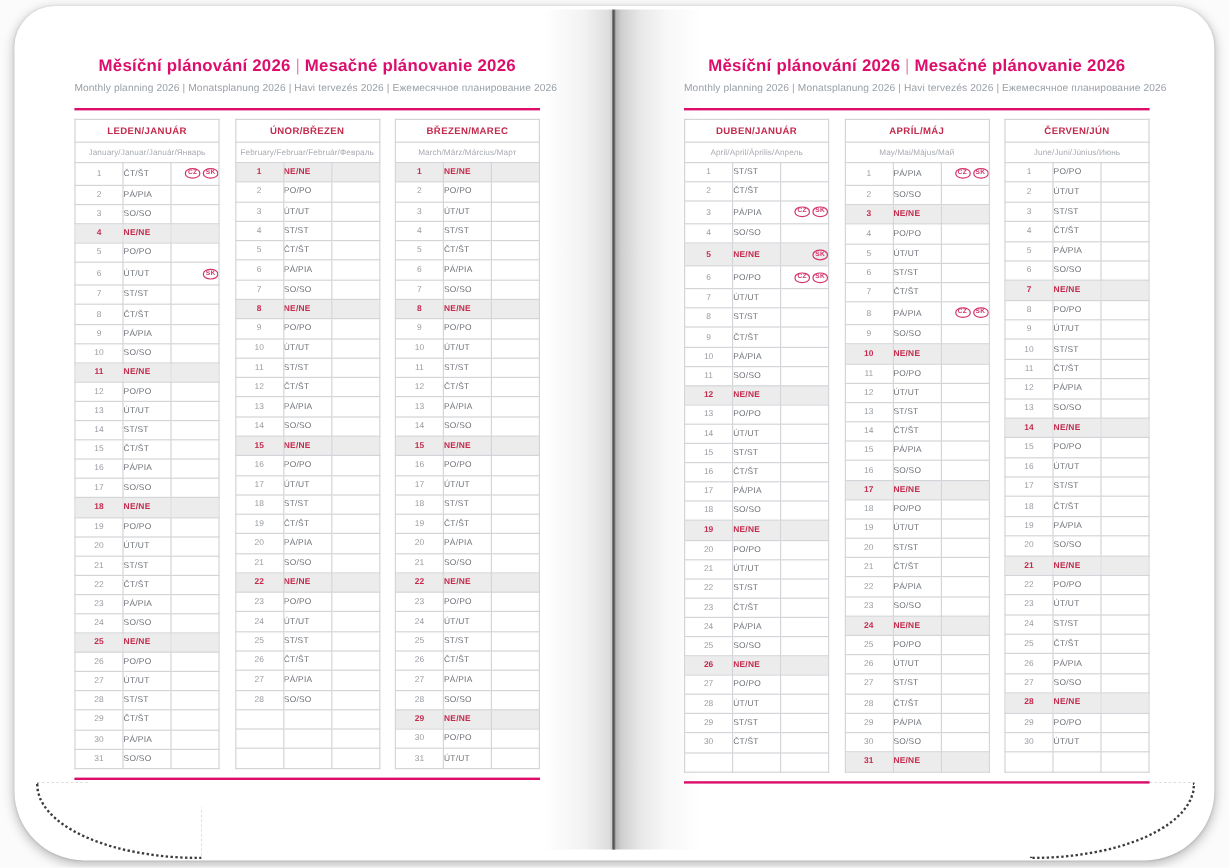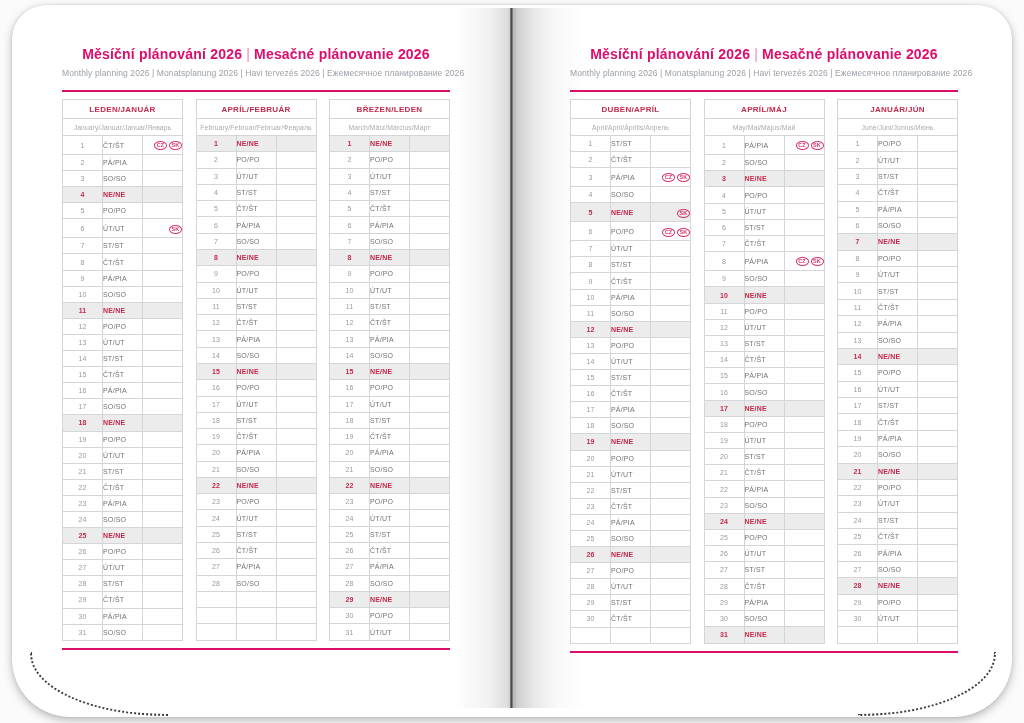--- a/index.html
+++ b/index.html
@@ -280,21 +280,21 @@
                 <td class="num">31</td>
                 <td class="day">SO/SO</td>
                 <td class="note"></td>
               </tr>
             </tbody>
   </table>
 
   <table class="month">
     <thead>
       <tr>
-        <th class="mname" colspan="3">APRÍL/FEBRUÁR</th>
+        <th class="mname" colspan="3">ÚNOR/BŘEZEN</th>
       </tr>
       <tr>
         <th class="mlang" colspan="3">February/Februar/Február/Февраль</th>
       </tr>
     </thead>
     <tbody>
               <tr class="sun">
                 <td class="num">1</td>
                 <td class="day">NE/NE</td>
                 <td class="note"></td>
@@ -448,21 +448,21 @@
                 <td class="num"></td>
                 <td class="day"></td>
                 <td class="note"></td>
               </tr>
             </tbody>
   </table>
 
   <table class="month">
     <thead>
       <tr>
-        <th class="mname" colspan="3">BŘEZEN/LEDEN</th>
+        <th class="mname" colspan="3">BŘEZEN/MAREC</th>
       </tr>
       <tr>
         <th class="mlang" colspan="3">March/März/Március/Март</th>
       </tr>
     </thead>
     <tbody>
               <tr class="sun">
                 <td class="num">1</td>
                 <td class="day">NE/NE</td>
                 <td class="note"></td>
@@ -628,21 +628,21 @@
     <div class="content">
       <header class="page-head">
         <h1 class="title"><span>Měsíční plánování 2026</span><span class="tdiv">|</span><span>Mesačné plánovanie 2026</span></h1>
         <p class="subtitle">Monthly planning 2026 | Monatsplanung 2026 | Havi tervezés 2026 | Ежемесячное планирование 2026</p>
         <div class="rule rule-top"></div>
       </header>
       <div class="months">
   <table class="month">
     <thead>
       <tr>
-        <th class="mname" colspan="3">DUBEN/APRÍL</th>
+        <th class="mname" colspan="3">DUBEN/JANUÁR</th>
       </tr>
       <tr>
         <th class="mlang" colspan="3">April/April/Április/Апрель</th>
       </tr>
     </thead>
     <tbody>
               <tr>
                 <td class="num">1</td>
                 <td class="day">ST/ST</td>
                 <td class="note"></td>
@@ -964,21 +964,21 @@
                 <td class="num">31</td>
                 <td class="day">NE/NE</td>
                 <td class="note"></td>
               </tr>
             </tbody>
   </table>
 
   <table class="month">
     <thead>
       <tr>
-        <th class="mname" colspan="3">JANUÁR/JÚN</th>
+        <th class="mname" colspan="3">ČERVEN/JÚN</th>
       </tr>
       <tr>
         <th class="mlang" colspan="3">June/Juni/Június/Июнь</th>
       </tr>
     </thead>
     <tbody>
               <tr>
                 <td class="num">1</td>
                 <td class="day">PO/PO</td>
                 <td class="note"></td>

